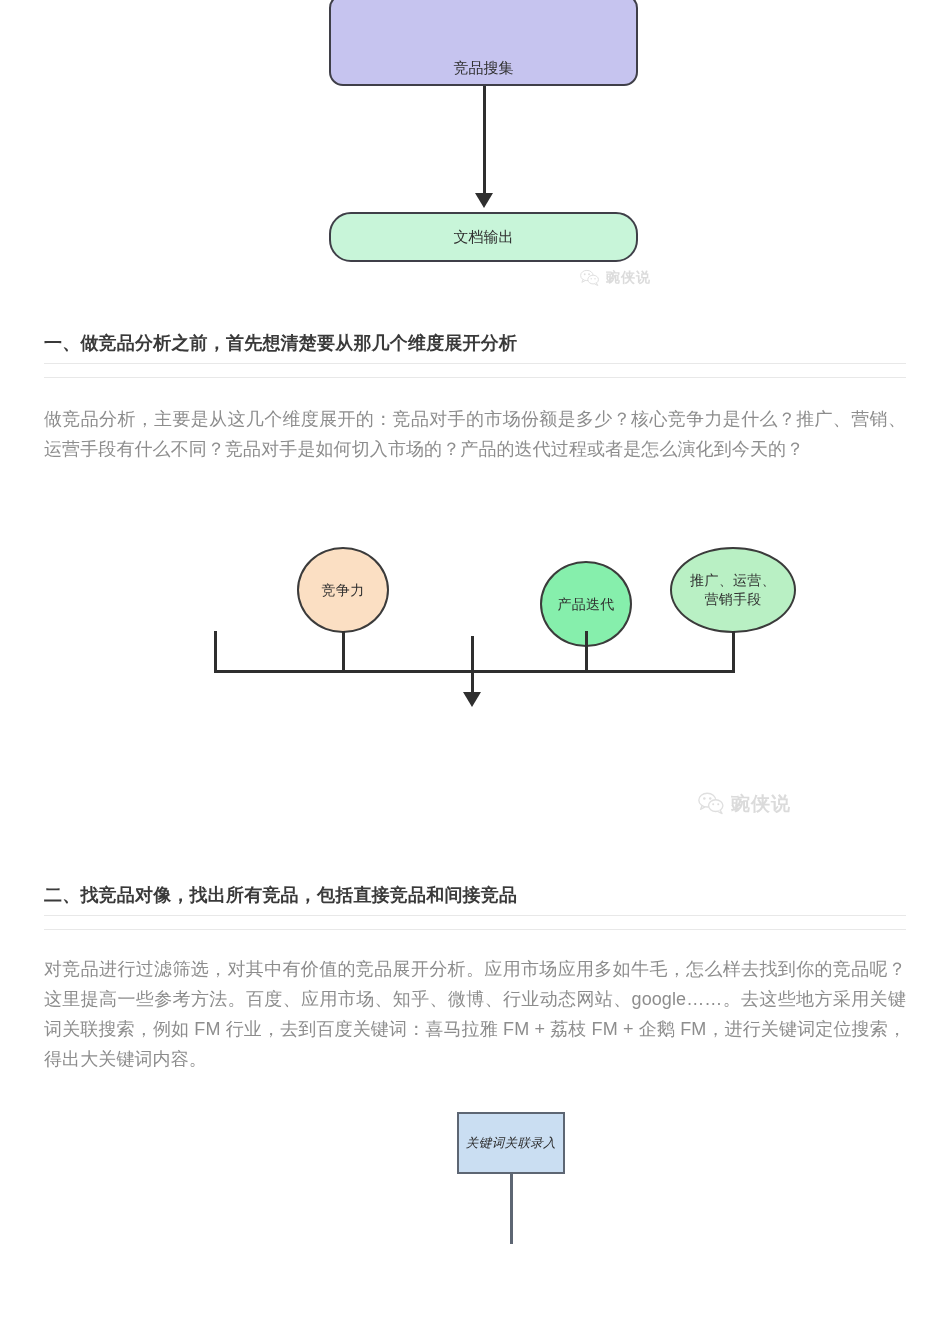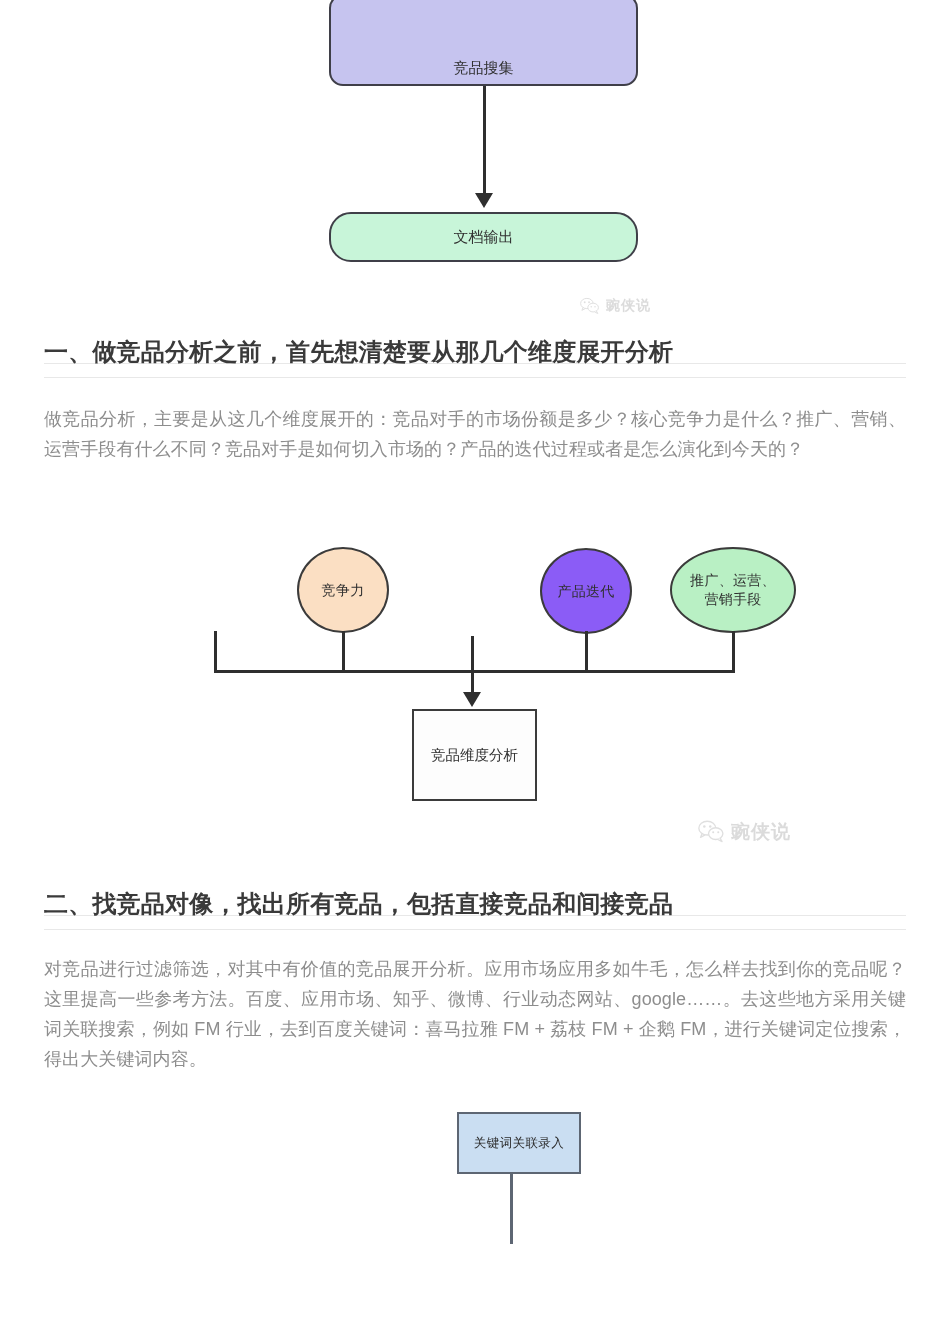--- a/index.html
+++ b/index.html
@@ -13,21 +13,21 @@
     position: relative;
     overflow: hidden;
     font-family: "Liberation Sans", "DejaVu Sans", sans-serif;
     color: #3f3f3f;
   }
 
   
   .section-heading {
     position: absolute;
     left: 44px;
-    font-size: 24px;
+    font-size: 18px;
     font-weight: bold;
     color: #3a3a3a;
     letter-spacing: 0.2px;
     white-space: nowrap;
   }
   .divider {
     position: absolute;
     left: 44px;
     width: 862px;
     height: 1px;
@@ -157,21 +157,20 @@
   
   .watermark {
     position: absolute;
     display: flex;
     align-items: center;
     gap: 6px;
     opacity: 0.5;
     color: #b8b8b8;
     font-weight: bold;
     user-select: none;
-    margin-top: 28px;
   }
   .watermark .wm-text {
     letter-spacing: 1px;
   }
   .wm-1 { left: 580px; top: 252px; font-size: 14px; }
   .wm-1 svg { width: 20px; height: 20px; }
   .wm-2 { left: 698px; top: 790px; font-size: 19px; }
   .wm-2 svg { width: 27px; height: 27px; }
 </style>
 </head>
@@ -214,43 +213,40 @@
 <p class="body-text" style="top:386px;">做竞品分析，主要是从这几个维度展开的：竞品对手的市场份额是多少？核心竞争力是什么？推广、营销、运营手段有什么不同？竞品对手是如何切入市场的？产品的迭代过程或者是怎么演化到今天的？</p>
 
 <div class="diagram-circles">
 
 
   <div class="node-circle" style="left:297px; top:47px; width:92px; height:86px; background:#fbdfc3;">
     <span>竞争力</span>
   </div>
 
 
-  <div class="node-circle" style="left:540px; top:48px; width:92px; height:86px; background:#8b5cf6;text-align:right;">
+  <div class="node-circle" style="left:540px; top:61px; width:92px; height:86px; background:#86efac;text-align:right;">
     <span>产品迭代</span>
   </div>
 
   <div class="node-circle" style="left:670px; top:47px; width:126px; height:86px; background:#b9f0c4; white-space:pre-line;">
     <span>推广、运营、
 营销手段</span>
   </div>
 
   <div class="v-line" style="left:214px; top:131px; width:3px; height:41px;"></div>
   <div class="v-line" style="left:342px; top:131px; width:3px; height:41px;"></div>
   <div class="v-line" style="left:471px; top:136px; width:3px; height:36px;"></div>
   <div class="v-line" style="left:585px; top:131px; width:3px; height:41px;"></div>
   <div class="v-line" style="left:732px; top:131px; width:3px; height:41px;"></div>
 
   <div class="h-line" style="left:214px; top:170px; width:521px; height:3px;"></div>
 
   <div class="v-line" style="left:471px; top:170px; width:3px; height:24px;"></div>
   <div class="arrow-head" style="left:463px; top:192px;"></div>
 
-  <div class="node-rect" style="left:412px; top:209px; width:125px; height:92px;">
-    <span>竞品维度分析</span>
-  </div>
 
   <div class="watermark wm-2" style="left:698px; top:290px;">
     <svg viewBox="0 0 32 28">
       <ellipse cx="11" cy="10" rx="10" ry="8.2" fill="none" stroke="#c0c0c0" stroke-width="1.6"></ellipse>
       <path d="M5 16 L3 21 L8.5 18" fill="none" stroke="#c0c0c0" stroke-width="1.6" stroke-linejoin="round"></path>
       <circle cx="7.5" cy="8" r="1.5" fill="#c0c0c0"></circle>
       <circle cx="14.5" cy="8" r="1.5" fill="#c0c0c0"></circle>
       <ellipse cx="21" cy="16.5" rx="8.5" ry="7" fill="#ffffff" stroke="#c0c0c0" stroke-width="1.6"></ellipse>
       <path d="M26 21.5 L28.5 26 L23.5 23.5" fill="#ffffff" stroke="#c0c0c0" stroke-width="1.6" stroke-linejoin="round"></path>
       <circle cx="18" cy="15" r="1.2" fill="#c0c0c0"></circle>
@@ -262,17 +258,17 @@
 
 <div class="divider" style="top:915px;"></div>
 
 <h2 class="section-heading" style="top:868px;">二、找竞品对像，找出所有竞品，包括直接竞品和间接竞品</h2>
 
 <div class="divider" style="top:929px;"></div>
 
 <p class="body-text" style="top:936px;">对竞品进行过滤筛选，对其中有价值的竞品展开分析。应用市场应用多如牛毛，怎么样去找到你的竞品呢？这里提高一些参考方法。百度、应用市场、知乎、微博、行业动态网站、google……。去这些地方采用关键词关联搜索，例如 FM 行业，去到百度关键词：喜马拉雅 FM + 荔枝 FM + 企鹅 FM，进行关键词定位搜索，得出大关键词内容。</p>
 
 <div class="diagram-bottom">
-  <div class="node-blue" style="left:457px; top:12px; width:124px; height:62px;">
+  <div class="node-blue" style="left:457px; top:12px; width:108px; height:62px;font-style:italic;">
     <span>关键词关联录入</span>
   </div>
   <div class="v-line" style="left:510px; top:74px; width:3px; height:70px; background:#5d6673;"></div>
 </div>
 
 </body></html>

